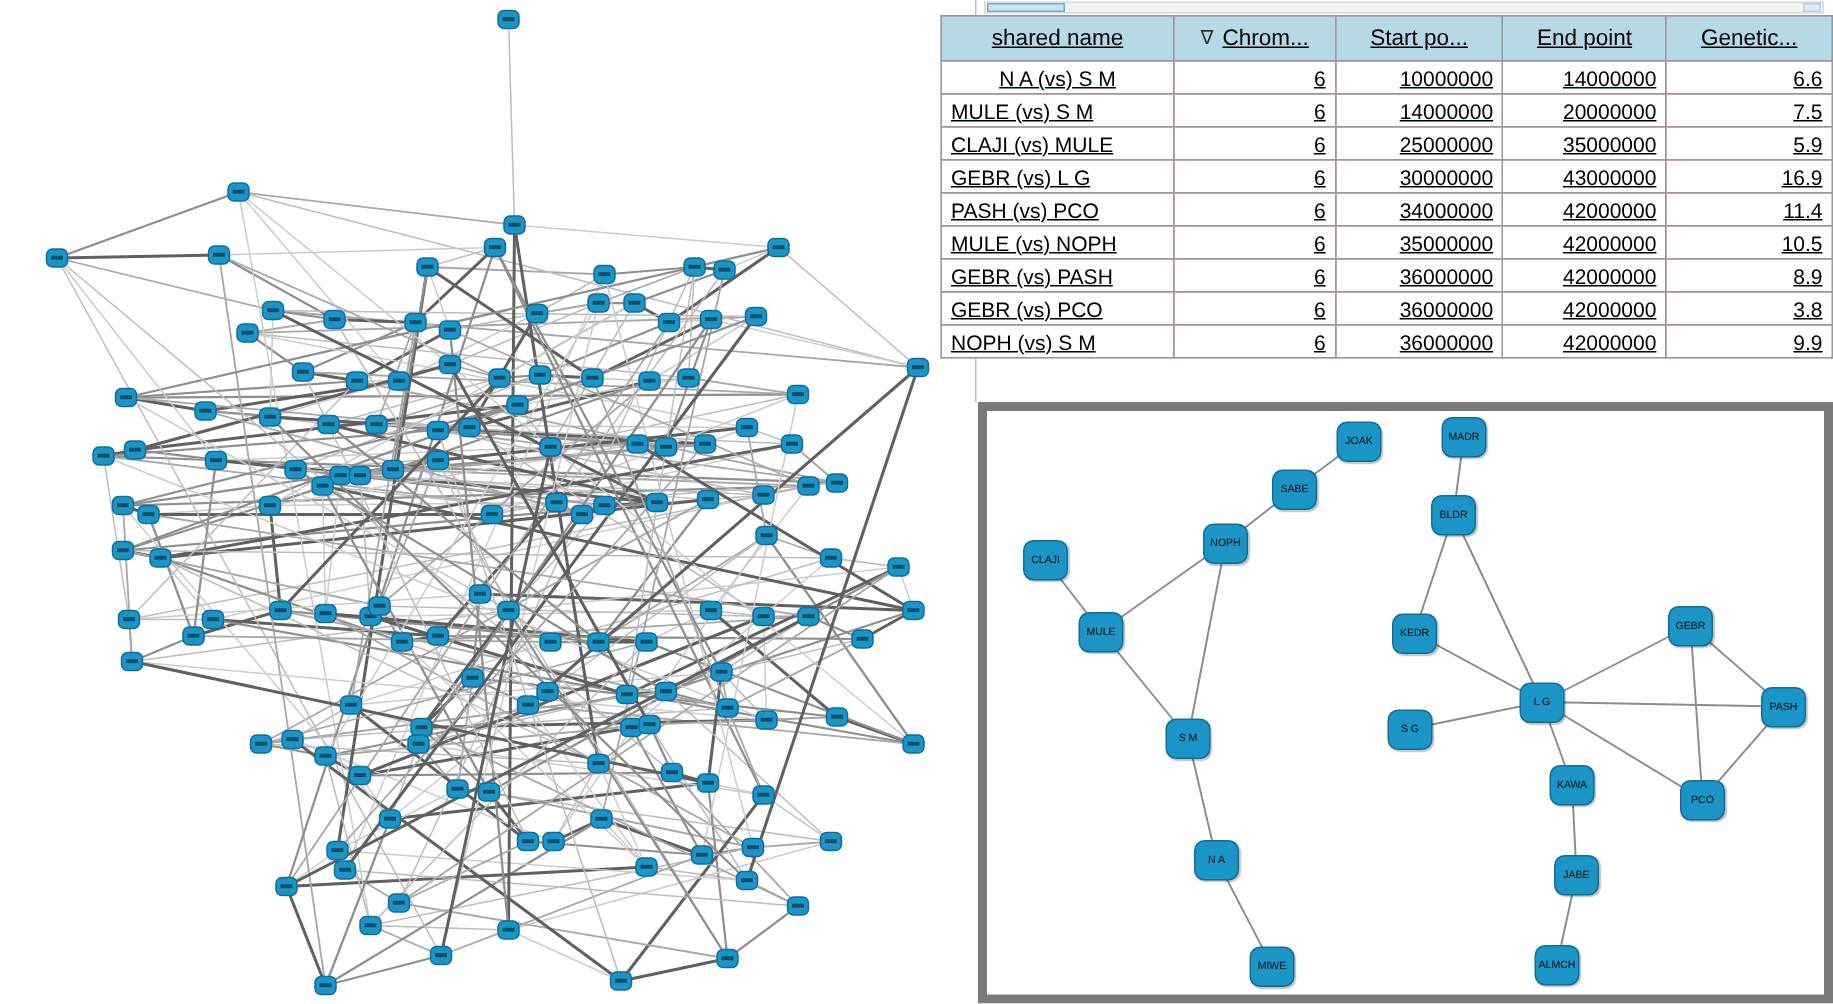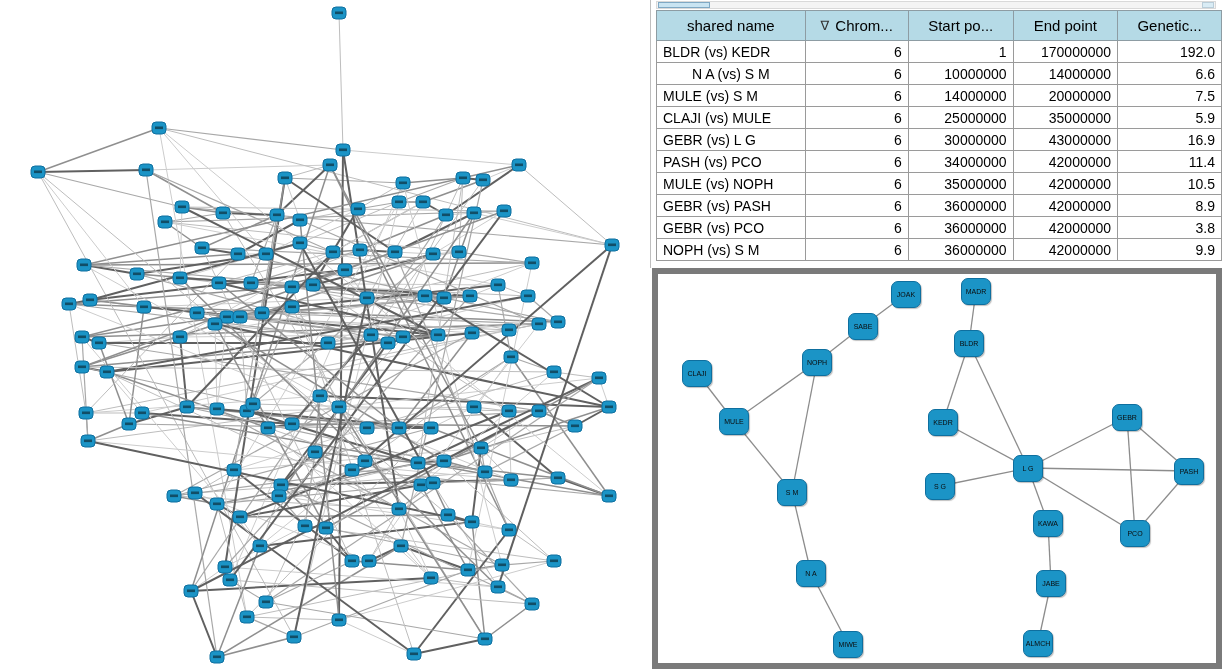--- a/index.html
+++ b/index.html
@@ -20,22 +20,22 @@
   }
   #hscroll-thumb{
     position:absolute;left:1px;top:0px;width:52px;height:6px;
     background:#c9e4f2;border:1px solid #7fa8c4;box-sizing:border-box;
   }
   #hscroll-end{
     position:absolute;right:1px;top:0px;width:12px;height:6px;
     background:#d9ecf5;border:1px solid #b9cdd9;box-sizing:border-box;
   }
   #edge-table{
-    position:absolute;left:656px;top:10px;border-collapse:collapse;
-    table-layout:fixed;background:#f9a8d4;
+    position:absolute;left:627px;top:10px;border-collapse:collapse;
+    table-layout:fixed;background:#f9a8d4;text-decoration:underline;
   }
   #edge-table th{
     background:#b5dae6;border:1px solid #8d9ca3;
     font-size:15px;font-weight:400;color:#000;
     height:29px;padding:0 6px;white-space:nowrap;overflow:hidden;text-align:center;
   }
   #edge-table td{
     border:1px solid #9a9a9a;font-size:14px;color:#000;
     height:21px;padding:0 6px;white-space:nowrap;overflow:hidden;background:#fff;
   }
@@ -743,27 +743,20 @@
       <tr id="edge-table-head-row">
         <th style="width: 148px;">shared name</th>
         <th style="width: 99px;"><span class="funnel">∇</span>Chrom...</th>
         <th style="width: 105px;">Start po...</th>
         <th style="width: 102px;">End point</th>
         <th style="width: 104px;">Genetic...</th>
       </tr>
     </thead>
   <tbody id="edge-table-body">
       <tr>
-        <td class="name" style="width: 148px;">BLDR (vs) KEDR</td>
-        <td class="num" style="width: 99px;">6</td>
-        <td class="num" style="width: 105px;">1</td>
-        <td class="num" style="width: 102px;">170000000</td>
-        <td class="num" style="width: 104px;">192.0</td>
-      </tr>
-      <tr>
         <td class="name" style="width: 148px; text-align: center;">N A (vs) S M</td>
         <td class="num" style="width: 99px;">6</td>
         <td class="num" style="width: 105px;">10000000</td>
         <td class="num" style="width: 102px;">14000000</td>
         <td class="num" style="width: 104px;">6.6</td>
       </tr>
       <tr>
         <td class="name" style="width: 148px;">MULE (vs) S M</td>
         <td class="num" style="width: 99px;">6</td>
         <td class="num" style="width: 105px;">14000000</td>

